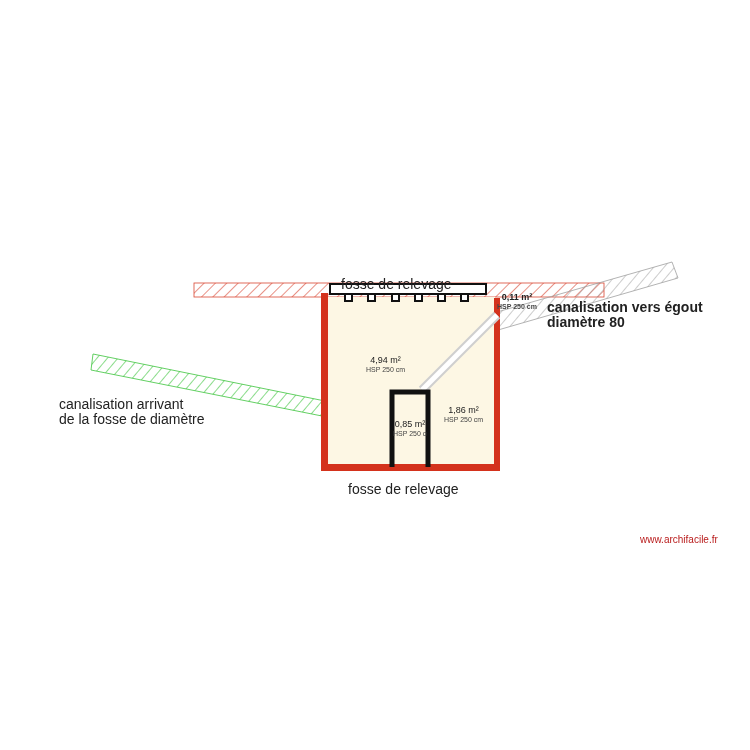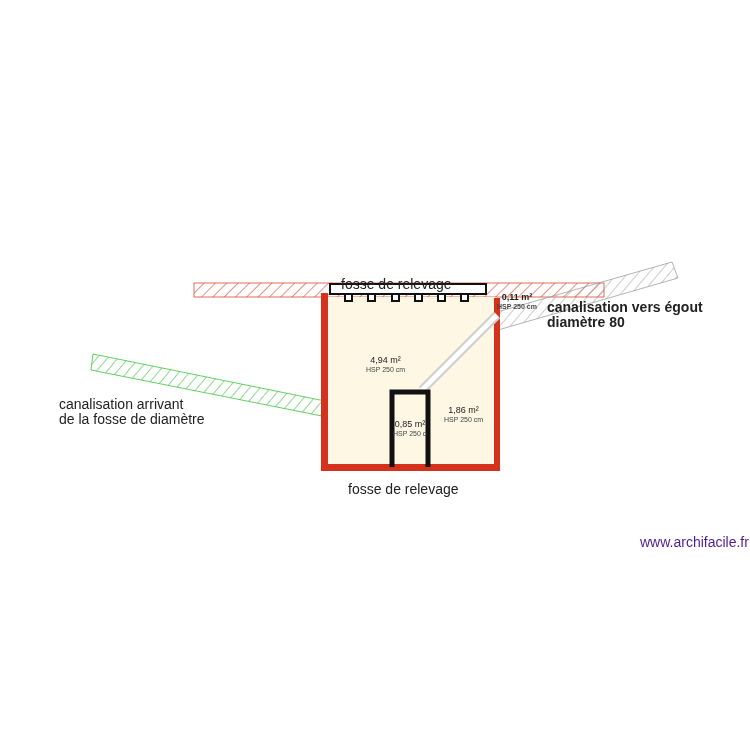--- a/index.html
+++ b/index.html
@@ -1,21 +1,21 @@
 <!DOCTYPE html>
 <html><head>
 <meta charset="utf-8">
 <style>
   html, body { margin: 0; padding: 0; background: #ffffff; }
   body { width: 750px; height: 750px; position: relative; overflow: hidden; font-family: "Liberation Sans", sans-serif; }
   svg { position: absolute; left: 0; top: 0; }
   .label { position: absolute; color: #222; font-size: 14px; line-height: 15px; white-space: nowrap; }
   .room-area { position: absolute; font-size: 9px; color: #222; text-align: center; line-height: 10px; white-space: nowrap; }
   .room-area .hsp { font-size: 7px; color: #444; display: block; }
-  .watermark { position: absolute; font-size: 14px; color: #4c1d95; }
+  .watermark { position: absolute; font-size: 10px; color: #b91c1c; }
 </style>
 </head>
 <body>
 
 <svg width="750" height="750" viewBox="0 0 750 750">
   <defs>
     <pattern id="hatchRed" patternUnits="userSpaceOnUse" width="8" height="8" patternTransform="rotate(45)">
       <line x1="0" y1="0" x2="0" y2="8" stroke="#d4321c" stroke-width="1.2"></line>
     </pattern>
     <pattern id="hatchGreen" patternUnits="userSpaceOnUse" width="8" height="8" patternTransform="rotate(40)">

